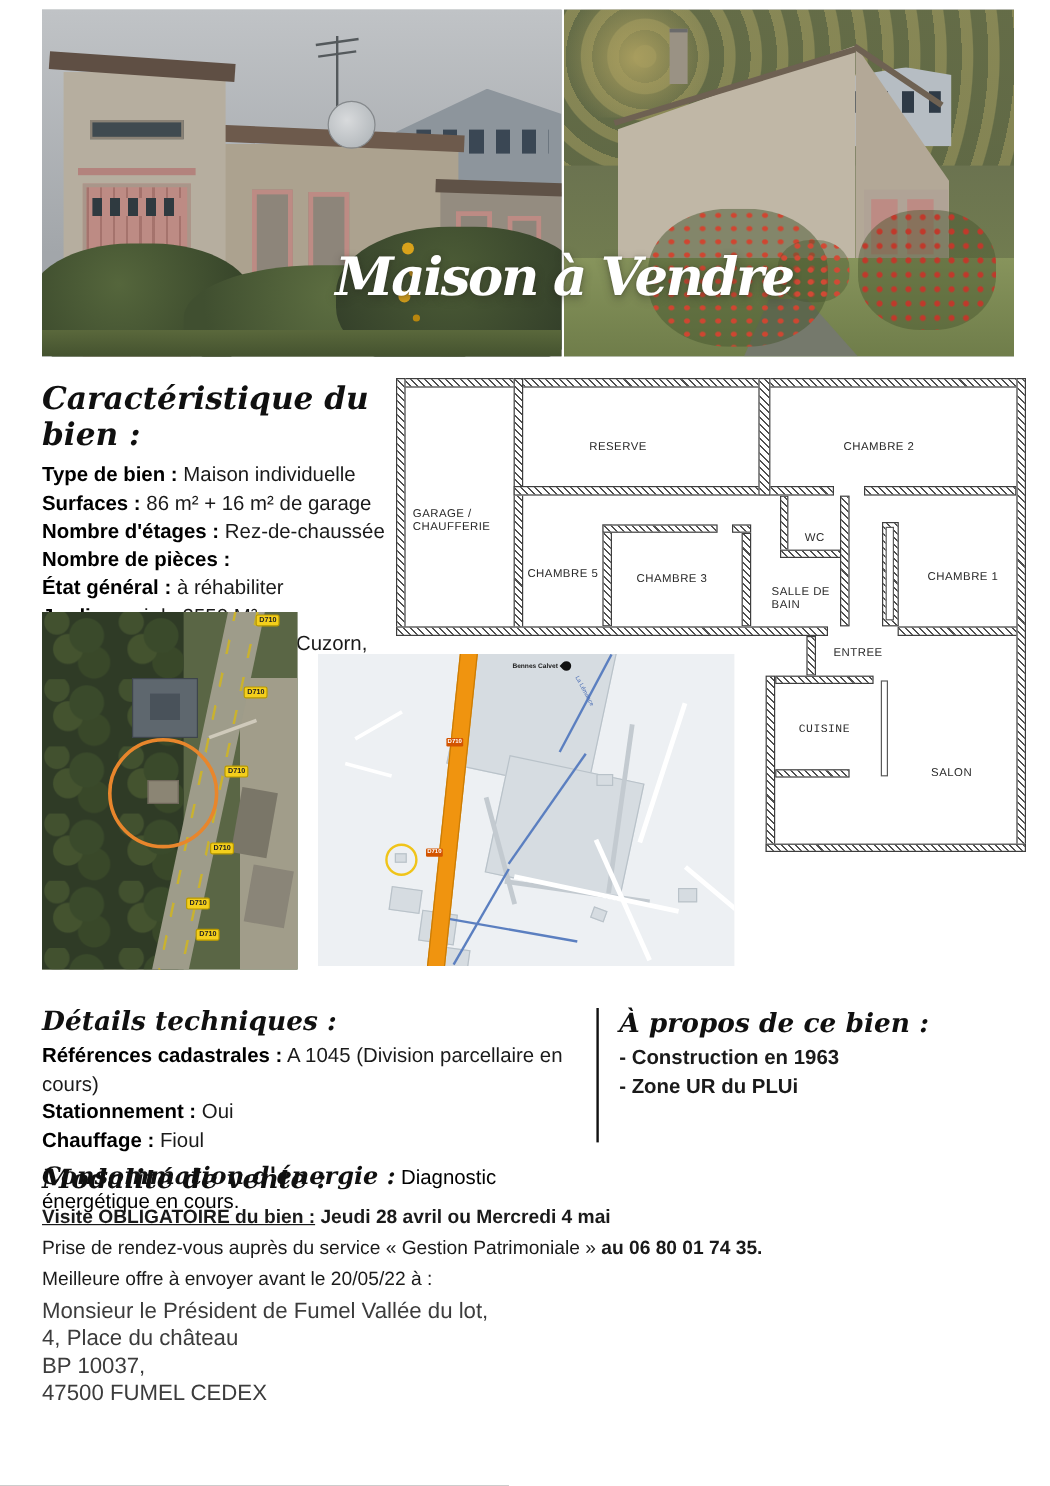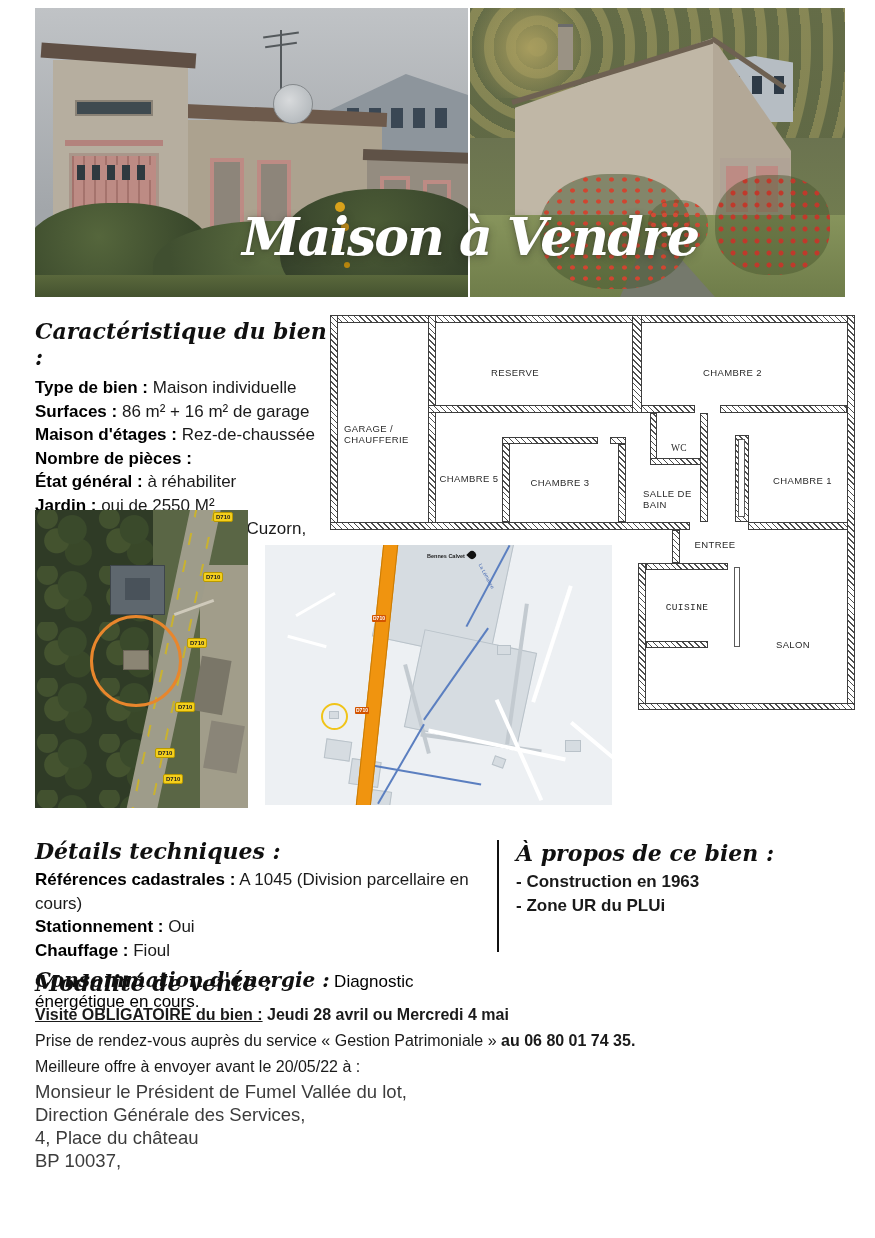--- a/index.html
+++ b/index.html
@@ -7,29 +7,29 @@
   .page { position:relative; width:875px; height:1238px; background:#ffffff; margin:0 auto; overflow:hidden; }
 
   
   .photo { position:absolute; top:8px; height:289px; overflow:hidden; background:#9aa0a4; }
   #photoL { left:35px;  width:433px; }
   #photoR { left:470px; width:375px; }
   .abs { position:absolute; }
 
   .title-overlay { position:absolute; left:110px; top:206px; width:720px; text-align:center;
     font-family:"DejaVu Serif", serif; font-style:italic; font-weight:bold;
-    font-size:52px; letter-spacing:-2px; color:#ffffff;
+    font-size:44px; letter-spacing:-2px; color:#ffffff;
     text-shadow:0 2px 8px rgba(40,40,30,.45), 0 0 2px rgba(60,60,40,.4); z-index:30; }
 
   
   .script { font-family:"DejaVu Serif", serif; font-style:italic; font-weight:bold; color:#101010; }
 
   
   .carac { position:absolute; left:35px; top:318px; width:295px; }
-  .carac h2 { font-size:22px; margin-bottom:6px; }
+  .carac h2 { font-size:26px; margin-bottom:6px; }
   .kv { font-size:17px; line-height:23.5px; color:#1a1a1a; }
   .kv b { font-weight:bold; color:#000; }
 
   
   .plan { position:absolute; left:330px; top:315px; width:525px; height:400px; background:#fff; }
   .wall { position:absolute; background-color:#ffffff;
     background-image:repeating-linear-gradient(45deg, transparent 0 3px, #4f4f4f 3px 4.2px);
     border:1px solid #3e3e3e; }
   .door { position:absolute; background:#fff; border:1px solid #5a5a5a; }
   .room { position:absolute; font-size:9.5px; letter-spacing:.4px; color:#2a2a2a; text-align:center; }
@@ -126,21 +126,21 @@
     <div class="abs" style="left:245px;bottom:22px;width:115px;height:100px;border-radius:45%;background-color:rgba(70,85,45,.45);background-image:radial-gradient(#c0392b 2px,transparent 3px);background-size:12px 12px;"></div>
     <div class="abs" style="left:178px;bottom:45px;width:60px;height:52px;border-radius:45%;background-color:rgba(70,85,45,.4);background-image:radial-gradient(#d14a35 2px,transparent 3px);background-size:11px 10px;"></div>
   </div>
 
   <h1 class="title-overlay">Maison à Vendre</h1>
 
   <section class="carac">
     <h2 class="script">Caractéristique du bien :</h2>
     <div class="kv"><b>Type de bien :</b> <span>Maison individuelle</span></div>
     <div class="kv"><b>Surfaces :</b> <span>86 m² + 16 m² de garage</span></div>
-    <div class="kv"><b>Maison d'étages :</b> <span>Rez-de-chaussée</span></div>
+    <div class="kv"><b>Nombre d'étages :</b> <span>Rez-de-chaussée</span></div>
     <div class="kv"><b>Nombre de pièces :</b> <span></span></div>
     <div class="kv"><b>État général :</b> <span>à réhabiliter</span></div>
     <div class="kv"><b>Jardin :</b> <span>oui de 2550 M²</span></div>
     <div class="kv"><b>Commune / Localisation :</b> <span>Cuzorn, sur D710</span></div>
   </section>
 
   <div class="plan">
     <div class="wall" style="left:0;top:0;width:525px;height:8px;"></div>
     <div class="wall" style="left:0;top:0;width:8px;height:215px;"></div>
     <div class="wall" style="left:98px;top:0;width:8px;height:215px;"></div>
@@ -164,21 +164,21 @@
     <div class="wall" style="left:308px;top:388px;width:217px;height:7px;"></div>
     <div class="wall" style="left:316px;top:248px;width:82px;height:7px;"></div>
     <div class="wall" style="left:316px;top:326px;width:62px;height:7px;"></div>
     <div class="door" style="left:404px;top:252px;width:6px;height:80px;"></div>
 
     <div class="room left" style="left:14px;top:108px;width:80px;">GARAGE / CHAUFFERIE</div>
     <div class="room" style="left:110px;top:52px;width:150px;">RESERVE</div>
     <div class="room" style="left:330px;top:52px;width:145px;">CHAMBRE 2</div>
     <div class="room" style="left:104px;top:158px;width:70px;">CHAMBRE 5</div>
     <div class="room" style="left:180px;top:162px;width:100px;">CHAMBRE 3</div>
-    <div class="room" style="left:327px;top:128px;width:44px;font-family:Liberation Serif, serif;">WC</div>
+    <div class="room" style="left:327px;top:128px;width:44px;">WC</div>
     <div class="room left" style="left:313px;top:173px;width:58px;">SALLE DE BAIN</div>
     <div class="room" style="left:430px;top:160px;width:85px;">CHAMBRE 1</div>
     <div class="room" style="left:340px;top:224px;width:90px;">ENTREE</div>
     <div class="room" style="left:318px;top:287px;width:78px;font-family:Liberation Mono, monospace;">CUISINE</div>
     <div class="room" style="left:420px;top:324px;width:86px;">SALON</div>
   </div>
 
   <div class="sat">
     <div class="abs" style="left:0;top:0;width:118px;height:298px;background-color:#2f3b26;background-image:radial-gradient(circle at 20% 15%,#42512f 0 10px,transparent 11px),radial-gradient(circle at 60% 35%,#3a4a2b 0 14px,transparent 15px),radial-gradient(circle at 35% 55%,#44532f 0 12px,transparent 13px),radial-gradient(circle at 70% 75%,#394829 0 13px,transparent 14px);background-size:62px 56px;"></div>
     <div class="abs" style="right:0;top:55px;width:48px;height:243px;background:#a8a391;opacity:.9;"></div>
@@ -245,18 +245,18 @@
     <div class="kv">- Construction en 1963</div>
     <div class="kv">- Zone UR du PLUi</div>
   </section>
 
   <section class="modalite">
     <h2 class="script">Modalité de vente :</h2>
     <div class="mline"><span class="u">Visite OBLIGATOIRE du bien :</span><span class="b"> Jeudi 28 avril ou Mercredi 4 mai</span></div>
     <div class="mline"><span>Prise de rendez-vous auprès du service « Gestion Patrimoniale » </span><span class="b">au 06 80 01 74 35.</span></div>
     <div class="mline b">Meilleure offre à envoyer avant le 20/05/22 à :</div>
     <div class="addr">Monsieur le Président de Fumel Vallée du lot,</div>
-    <div class="addr">Direction Générale des Services,</div>
     <div class="addr">4, Place du château</div>
     <div class="addr">BP 10037,</div>
+    <div class="addr">47500 FUMEL CEDEX</div>
   </section>
 
 </div>
 
 </body></html>

